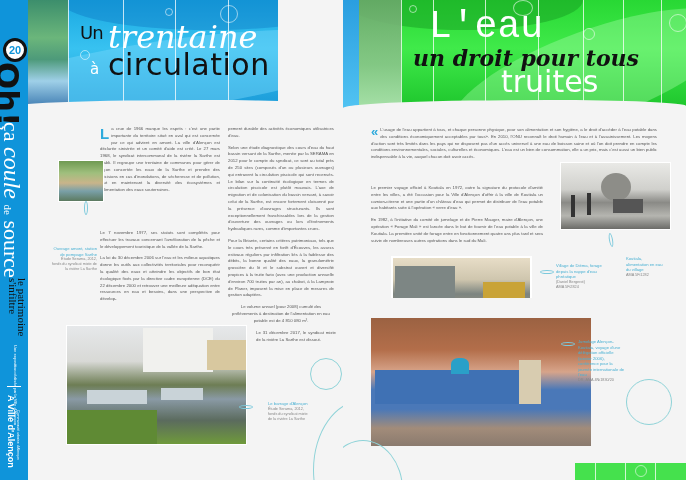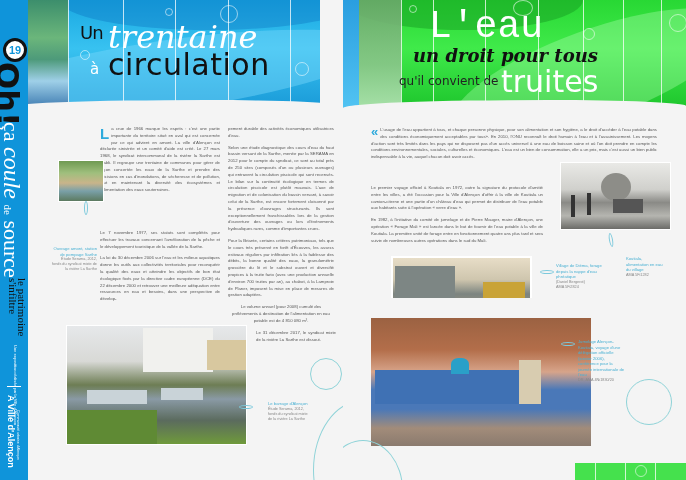--- a/index.html
+++ b/index.html
@@ -2,21 +2,21 @@
 <html><head>
 <meta charset="utf-8">
 <style>
 *{margin:0;padding:0;box-sizing:border-box;}
 html,body{width:686px;height:480px;overflow:hidden;background:#f4f4f4;}
 body{position:relative;font-family:"Liberation Sans",sans-serif;color:#555;}
 .page{position:absolute;top:0;height:480px;overflow:hidden;}
 .pl{left:0;width:343px;background:#f4f4f4;}
 .pr{left:343px;width:343px;background:#f4f4f4;}
 
-.banner-l{position:absolute;left:0;top:0;width:320px;height:108px;
+.banner-l{position:absolute;left:0;top:0;width:278px;height:108px;
  background:linear-gradient(180deg,#19a8e2 0%,#38c2f0 45%,#1a9ad8 100%);overflow:hidden;padding-left:38px;}
 .banner-l .wave1{position:absolute;left:-40px;top:40px;width:420px;height:70px;border-radius:50%;background:rgba(120,215,250,.45);transform:rotate(-8deg);}
 .banner-l .wave2{position:absolute;left:60px;top:-30px;width:300px;height:60px;border-radius:50%;background:rgba(10,110,190,.35);}
 .stripe{position:absolute;top:0;width:1px;height:108px;background:rgba(255,255,255,.75);}
 .bubble{position:absolute;border:1px solid rgba(255,255,255,.55);border-radius:50%;}
 .banner-photo-l{position:absolute;left:28px;top:0;width:40px;height:108px;
  background:linear-gradient(180deg,#3c8e6c 0%,#6bb67b 35%,#4d9a7a 55%,#9fd0e8 75%,#3d7ab0 100%);}
 .banner-bottom{position:absolute;left:0;top:100px;width:343px;height:20px;background:#f4f4f4;border-radius:60% 40% 0 0/40% 30% 0 0;}
 .title-l1{position:absolute;left:80px;top:22px;font-size:18px;color:#111;font-family:"DejaVu Sans",sans-serif;letter-spacing:-1px;}
 .title-l2{position:absolute;left:108px;top:18px;font-size:32px;color:#fff;font-style:italic;font-family:"DejaVu Serif",serif;}
@@ -46,21 +46,21 @@
 .curl{position:absolute;width:14px;height:4px;border:1px solid #7cc9dc;border-radius:50%;}
 .deco-circle{position:absolute;border:1px solid #8fd3d8;border-radius:50%;}
 
 .banner-r{position:absolute;left:0;top:0;width:343px;height:108px;
  background:linear-gradient(180deg,#28d834 0%,#40ea4a 45%,#1ec62d 100%);overflow:hidden;}
 .banner-r .wave1{position:absolute;left:100px;top:30px;width:300px;height:90px;border-radius:50%;background:rgba(180,255,180,.35);transform:rotate(-20deg);}
 .banner-r .wave2{position:absolute;left:0px;top:-30px;width:240px;height:60px;border-radius:50%;background:rgba(20,150,30,.45);}
 .banner-photo-r{position:absolute;left:16px;top:0;width:42px;height:108px;background:linear-gradient(180deg,#6aa86a,#8bc58b 60%,#b5e3b5);opacity:.9;}
 .banner-blue-strip{position:absolute;left:0;top:0;width:16px;height:108px;background:linear-gradient(180deg,#2a9ee0,#51c3f2);}
 .title-r1{position:absolute;left:86px;top:5px;font-size:38px;color:#fff;font-family:Liberation Mono, monospace;font-weight:200;}
-.title-r2{position:absolute;left:70px;top:45px;font-size:18px;color:#111;font-style:italic;font-weight:bold;font-family:"DejaVu Serif",serif;}
+.title-r2{position:absolute;left:70px;top:45px;font-size:22px;color:#111;font-style:italic;font-weight:bold;font-family:"DejaVu Serif",serif;}
 .title-r3{position:absolute;left:56px;top:74px;font-size:12px;color:#222;font-family:"DejaVu Sans",sans-serif;}
 .title-r4{position:absolute;left:158px;top:64px;font-size:30px;color:#fff;font-family:"DejaVu Sans",sans-serif;}
 .quote-mark{font-size:13px;color:#2eaadc;font-weight:bold;float:left;line-height:10px;margin-right:2px;}
 .green-tab{position:absolute;left:575px;top:463px;width:111px;height:17px;background:#45e14d;}
 .green-tab .stripe{height:17px;}
 </style>
 </head>
 <body>
 
 <div class="page pl">
@@ -80,21 +80,21 @@
     <div class="bubble" style="left:6px;top:5px;width:18px;height:18px"></div>
     <div class="banner-photo-l"></div>
     <div class="banner-bottom"></div>
     <span class="title-l1">Un</span>
     <span class="title-l2">trentaine</span>
     <span class="title-l3">à</span>
     <span class="title-l4">circulation</span>
   </div>
 
   <div class="sidebar">
-    <div class="issue-badge">19</div>
+    <div class="issue-badge">20</div>
     <div class="v-text v-oh">Oh!</div>
     <div class="v-text v-coule">
       <span>ça</span>
       <i>coule</i>
       <small>de</small>
       <span>source</span>
     </div>
     <div class="v-text v-patri">
       <div>le patrimoine</div>
       <div>s'infiltre</div>
@@ -158,21 +158,20 @@
     <div class="stripe" style="left:318px"></div>
     <div class="bubble" style="left:66px;top:5px;width:8px;height:8px"></div>
     <div class="bubble" style="left:240px;top:28px;width:12px;height:12px"></div>
     <div class="bubble" style="left:326px;top:14px;width:18px;height:18px"></div>
     <div class="bubble" style="left:170px;top:0px;width:20px;height:16px"></div>
     <div class="banner-blue-strip"></div>
     <div class="banner-photo-r"></div>
     <div class="banner-bottom"></div>
     <span class="title-r1">L'eau</span>
     <span class="title-r2">un droit pour tous</span>
-    <span class="title-r3">qu'il convient de</span>
     <span class="title-r4">truites</span>
   </div>
 
   <div class="col" style="left:28px;top:127px;width:286px;">
     <p><span class="quote-mark">«</span><span>L'usage de l'eau appartient à tous, et chaque personne physique, pour son alimentation et son hygiène, a le droit d'accéder à l'eau potable dans des conditions économiquement acceptables par tous». En 2010, l'ONU reconnaît le droit humain à l'eau et à l'assainissement. Les moyens d'action sont très limités dans les pays qui ne disposent pas d'un accès universel à une eau de boisson saine et où l'on doit prendre en compte les conditions environnementales, sociales, culturelles et économiques. L'eau est un bien de consommation, elle a un prix, mais c'est aussi un bien public indispensable à la vie, auquel chacun doit avoir accès.</span></p>
   </div>
   <div class="col" style="left:28px;top:185px;width:172px;">
     <p>Le premier voyage officiel à Koutiala en 1972, outre la signature du protocole d'amitié entre les villes, a été l'occasion pour la Ville d'Alençon d'offrir à la ville de Koutiala un camion-citerne et une partie d'un château d'eau qui permet de distribuer de l'eau potable aux habitants suite à l'opération « verre d'eau ».</p>
     <p>En 1982, à l'initiative du comité de jumelage et de Pierre Mauger, maire d'Alençon, une opération « Forage Mali » est lancée dans le but de fournir de l'eau potable à la ville de Koutiala. La première unité de forage entre en fonctionnement quatre ans plus tard et sera suivie de nombreuses autres opérations dans le sud du Mali.</p>
   </div>

